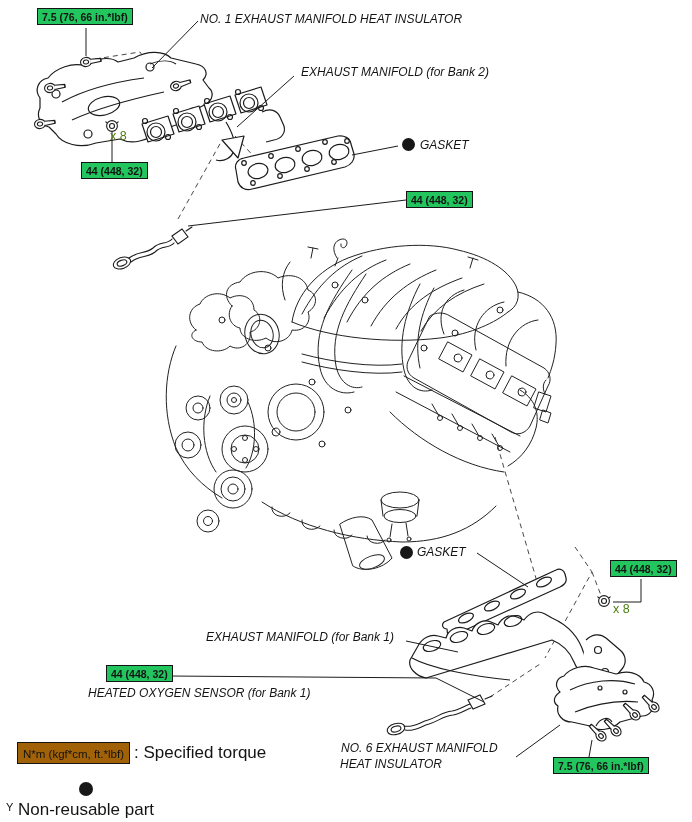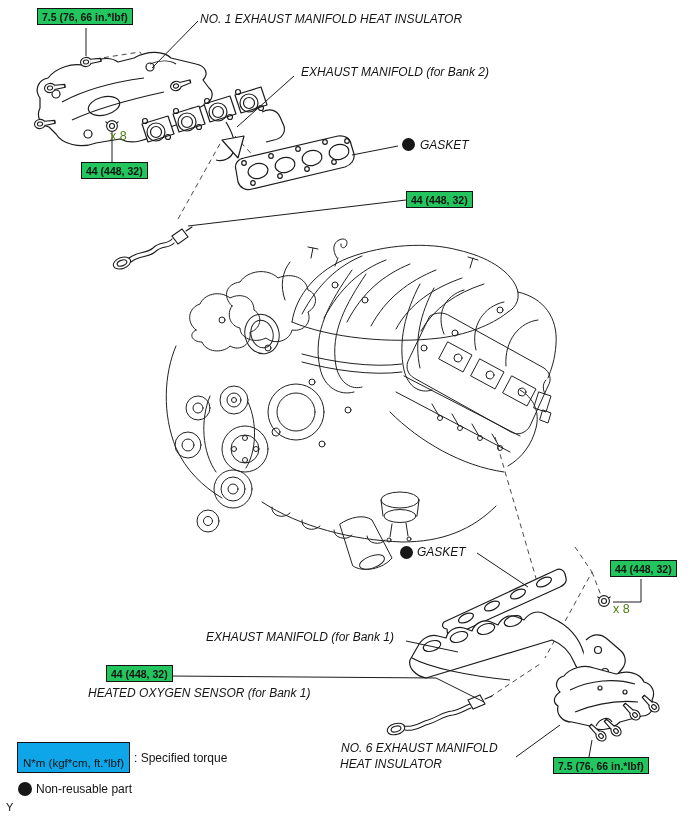--- a/index.html
+++ b/index.html
@@ -12,24 +12,24 @@
   .lbl{position:absolute;white-space:nowrap;font-size:12px;line-height:13px;color:#141414;font-style:italic;}
   .tq{
     position:absolute;white-space:nowrap;border:1.6px solid #141414;background:#22c55e;
     font-size:10.5px;font-weight:bold;line-height:12px;padding:2px 4px 1px 4px;color:#141414;
   }
   .dot{
     position:absolute;width:13px;height:13px;border-radius:50%;background:#171717;display:inline-block;
   }
   .legend-row{position:absolute;display:flex;align-items:center;gap:4px;}
   .legend-box{
-    border:1.3px solid #141414;background:#0ea5e9;font-size:11.5px;line-height:13px;
-    padding:14px 5px 2px 5px;white-space:nowrap;color:#141414;
+    border:1.3px solid #141414;background:#a16207;font-size:11.5px;line-height:13px;
+    padding:5px 5px 2px 5px;white-space:nowrap;color:#141414;
   }
-  .legend-desc{font-size:12px;white-space:nowrap;color:#141414;}
+  .legend-desc{font-size:17px;white-space:nowrap;color:#141414;}
   .small-dot{width:14px;height:14px;border-radius:50%;background:#171717;flex:0 0 auto;}
   .figcode{position:absolute;font-size:8.5px;letter-spacing:.3px;color:#3a3a3a;}
   .pagemark{position:absolute;font-size:11px;color:#141414;}
   .x8{position:absolute;white-space:nowrap;font-size:12.5px;color:#4d7c0f;}
 </style>
 </head>
 <body>
 
 <div class="canvas">
 
@@ -316,21 +316,21 @@
   <div class="lbl" style="left:341px;top:742px;">NO. 6 EXHAUST MANIFOLD</div>
   <div class="lbl" style="left:340px;top:758px;">HEAT INSULATOR</div>
 
   <div class="tq" style="left:553px;top:757px;">7.5 (76, 66 in.*lbf)</div>
 
   <div class="legend-row" style="left:17px;top:742px;">
     <span class="legend-box">N*m (kgf*cm, ft.*lbf)</span>
     <span class="legend-desc">: Specified torque</span>
   </div>
 
-  <div class="legend-row" style="left:18px;top:782px;">
+  <div class="legend-row" style="left:18px;top:782px;flex-direction:column;">
     <span class="small-dot"></span>
     <span class="legend-desc">Non-reusable part</span>
   </div>
 
   <div class="pagemark" style="left:6px;top:801px;">Y</div>
 
   <div class="figcode" style="left:633px;top:800px;margin-top:36px;">A132197E01</div>
 
 </div>
 

